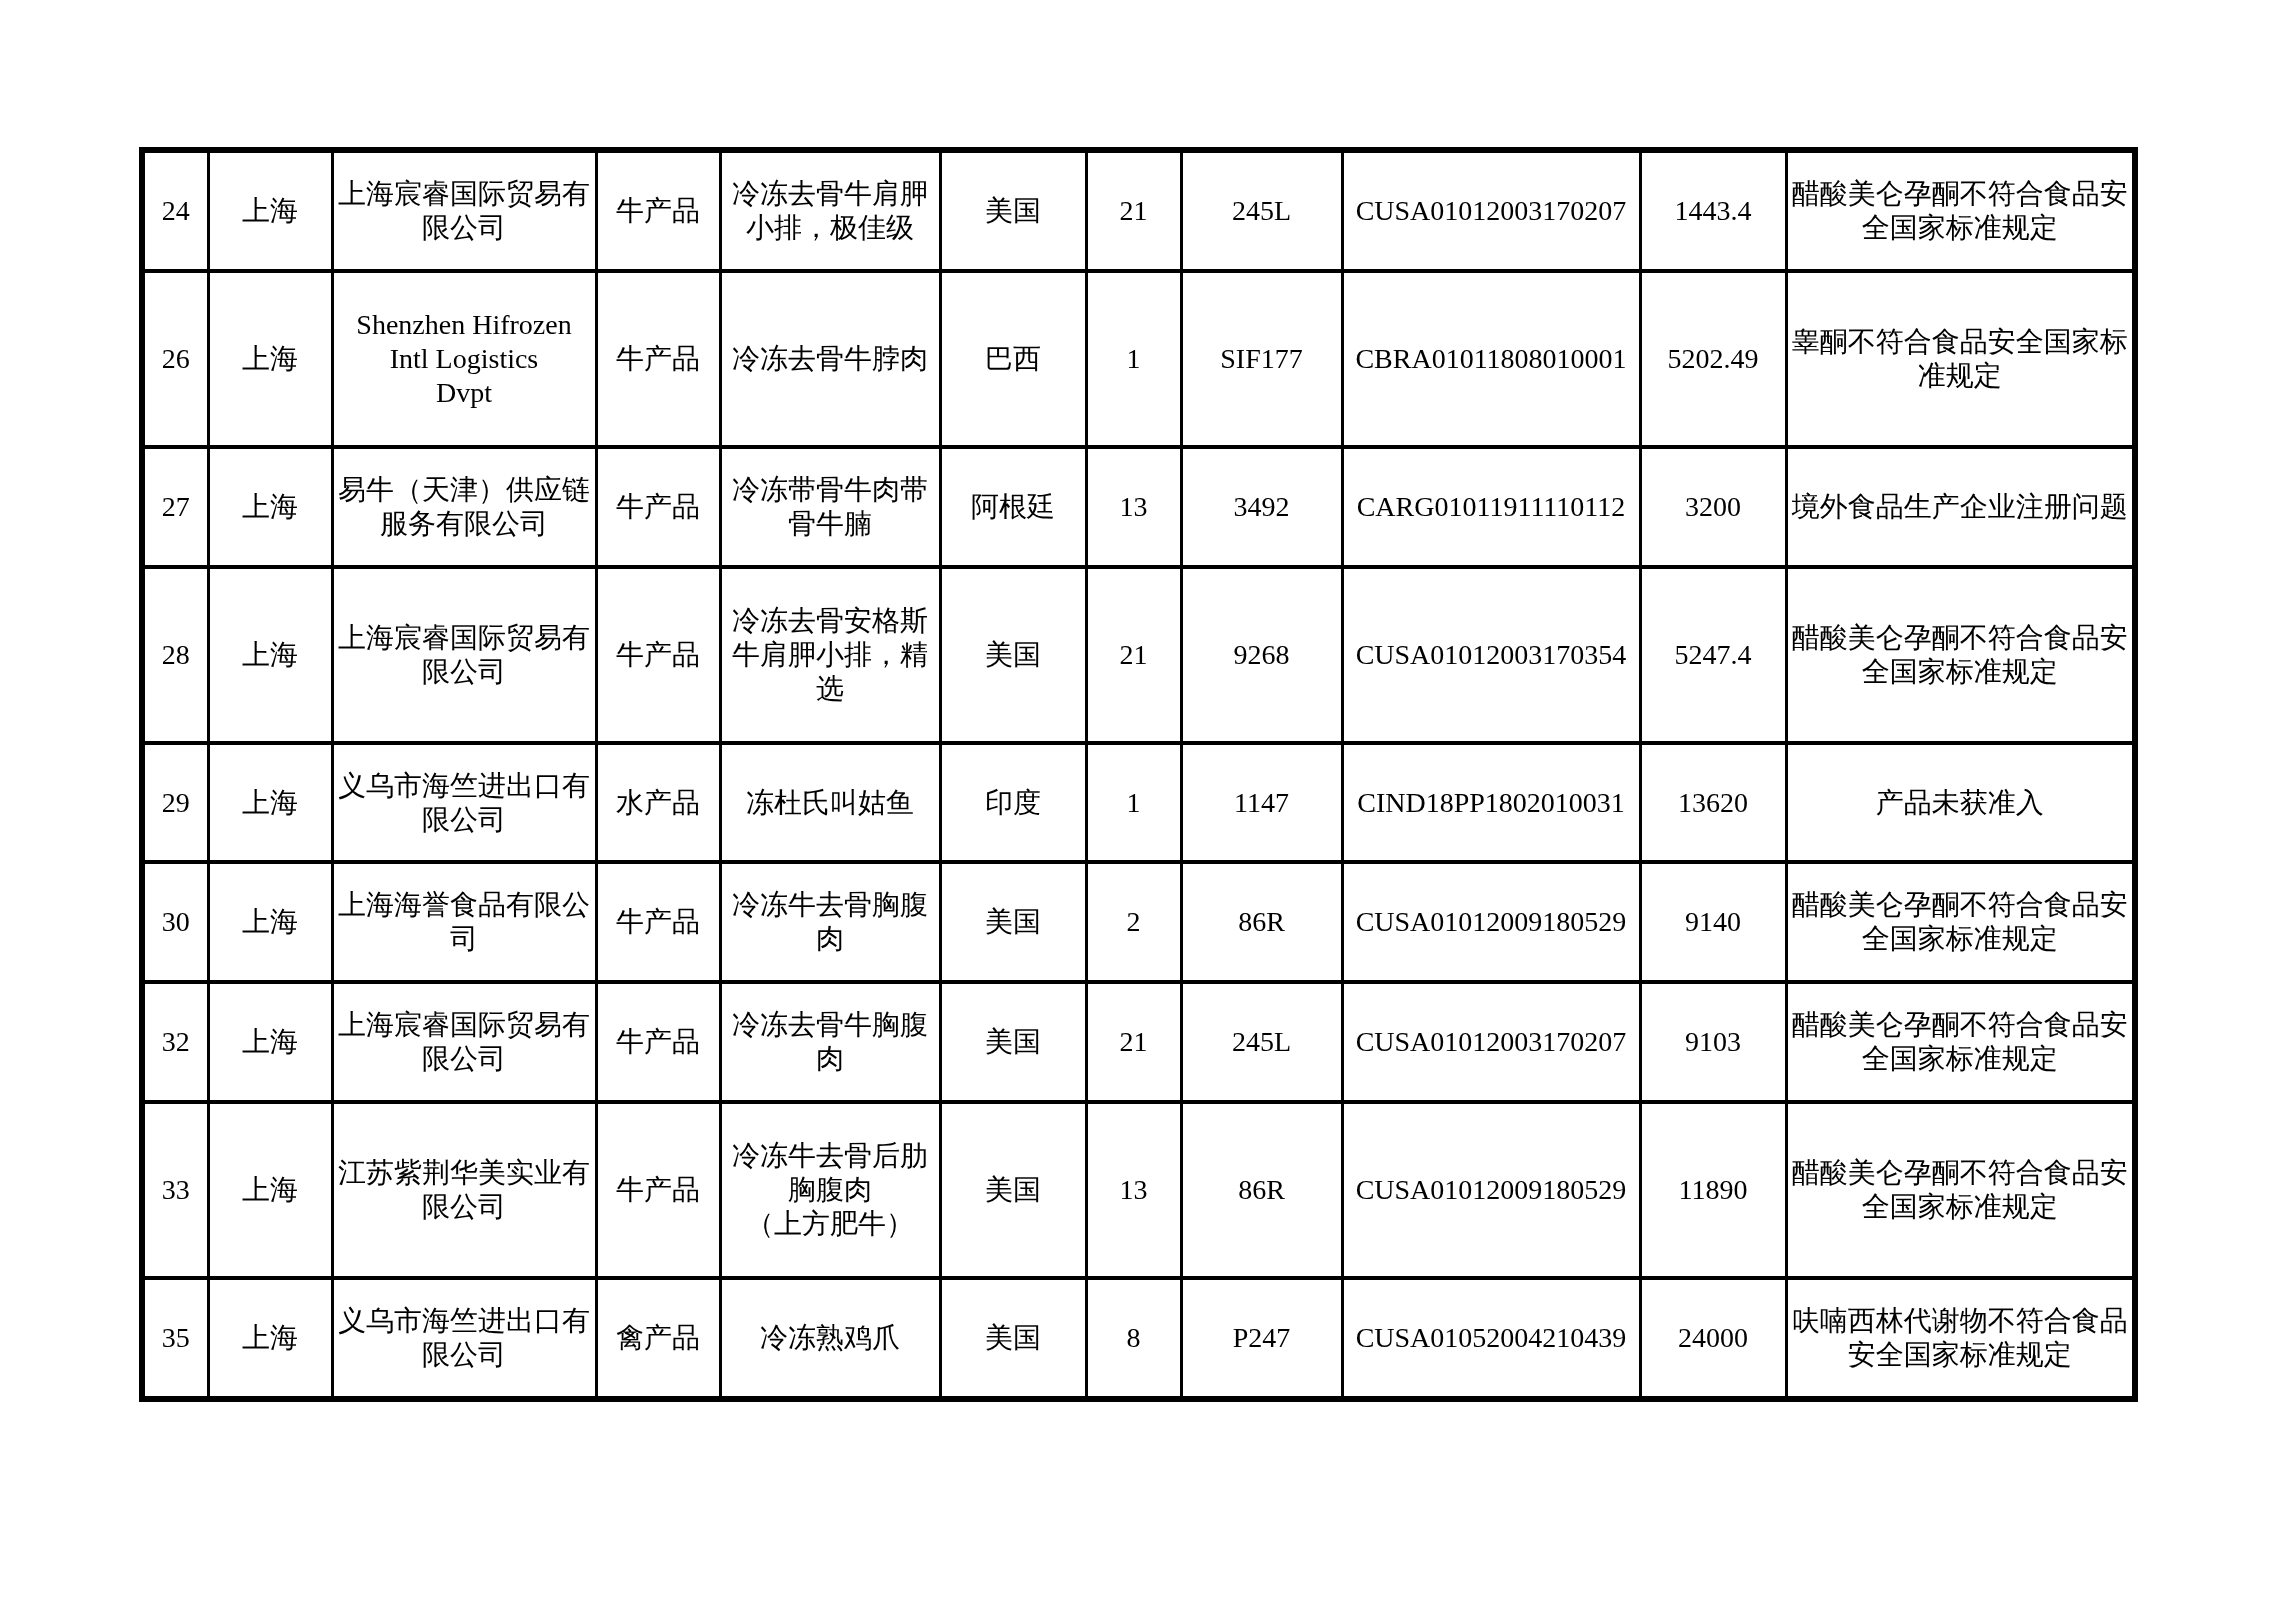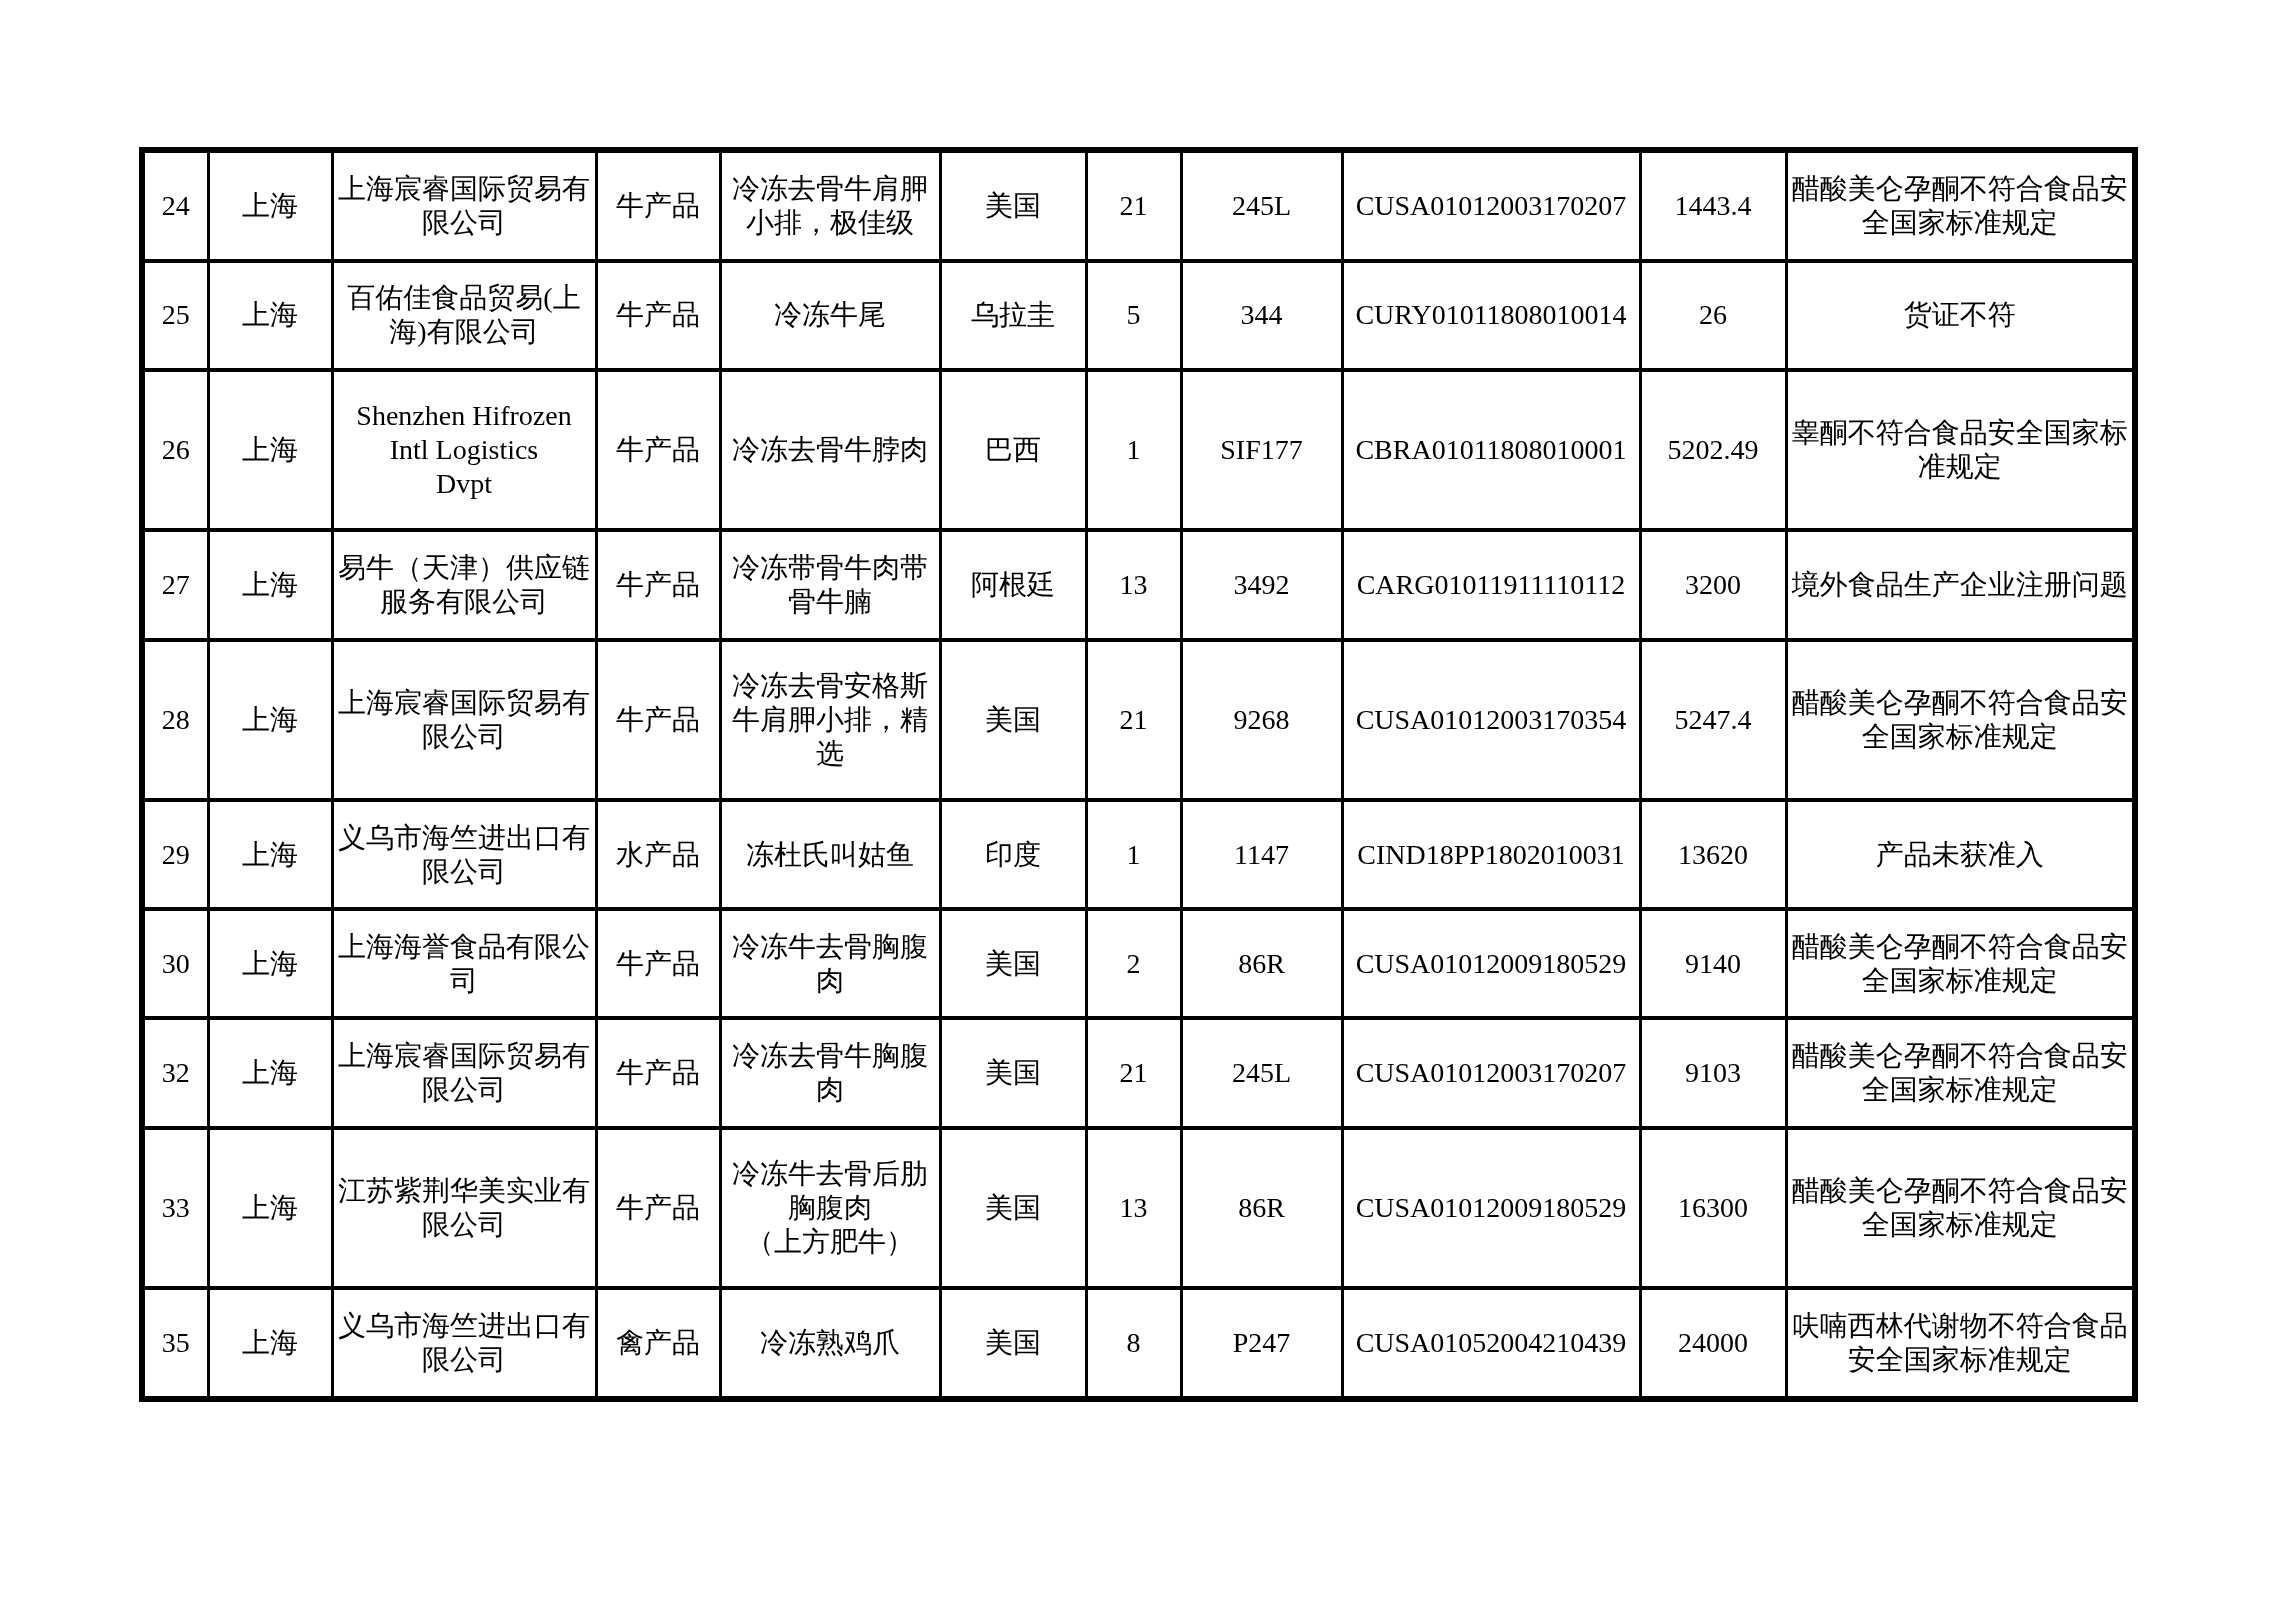--- a/index.html
+++ b/index.html
@@ -66,34 +66,20 @@
 小排，极佳级</td>
       <td>美国</td>
       <td>21</td>
       <td>245L</td>
       <td>CUSA01012003170207</td>
       <td>1443.4</td>
       <td>醋酸美仑孕酮不符合食品安
 全国家标准规定</td>
     </tr>
     <tr>
-      <td>25</td>
-      <td>上海</td>
-      <td>百佑佳食品贸易(上
-海)有限公司</td>
-      <td>牛产品</td>
-      <td>冷冻牛尾</td>
-      <td>乌拉圭</td>
-      <td>5</td>
-      <td>344</td>
-      <td>CURY01011808010014</td>
-      <td>26</td>
-      <td>货证不符</td>
-    </tr>
-    <tr>
       <td>26</td>
       <td>上海</td>
       <td>Shenzhen Hifrozen
 Intl Logistics
 Dvpt</td>
       <td>牛产品</td>
       <td>冷冻去骨牛脖肉</td>
       <td>巴西</td>
       <td>1</td>
       <td>SIF177</td>
@@ -186,21 +172,21 @@
       <td>江苏紫荆华美实业有
 限公司</td>
       <td>牛产品</td>
       <td>冷冻牛去骨后肋
 胸腹肉
 （上方肥牛）</td>
       <td>美国</td>
       <td>13</td>
       <td>86R</td>
       <td>CUSA01012009180529</td>
-      <td>16300</td>
+      <td>11890</td>
       <td>醋酸美仑孕酮不符合食品安
 全国家标准规定</td>
     </tr>
     <tr>
       <td>35</td>
       <td>上海</td>
       <td>义乌市海竺进出口有
 限公司</td>
       <td>禽产品</td>
       <td>冷冻熟鸡爪</td>

